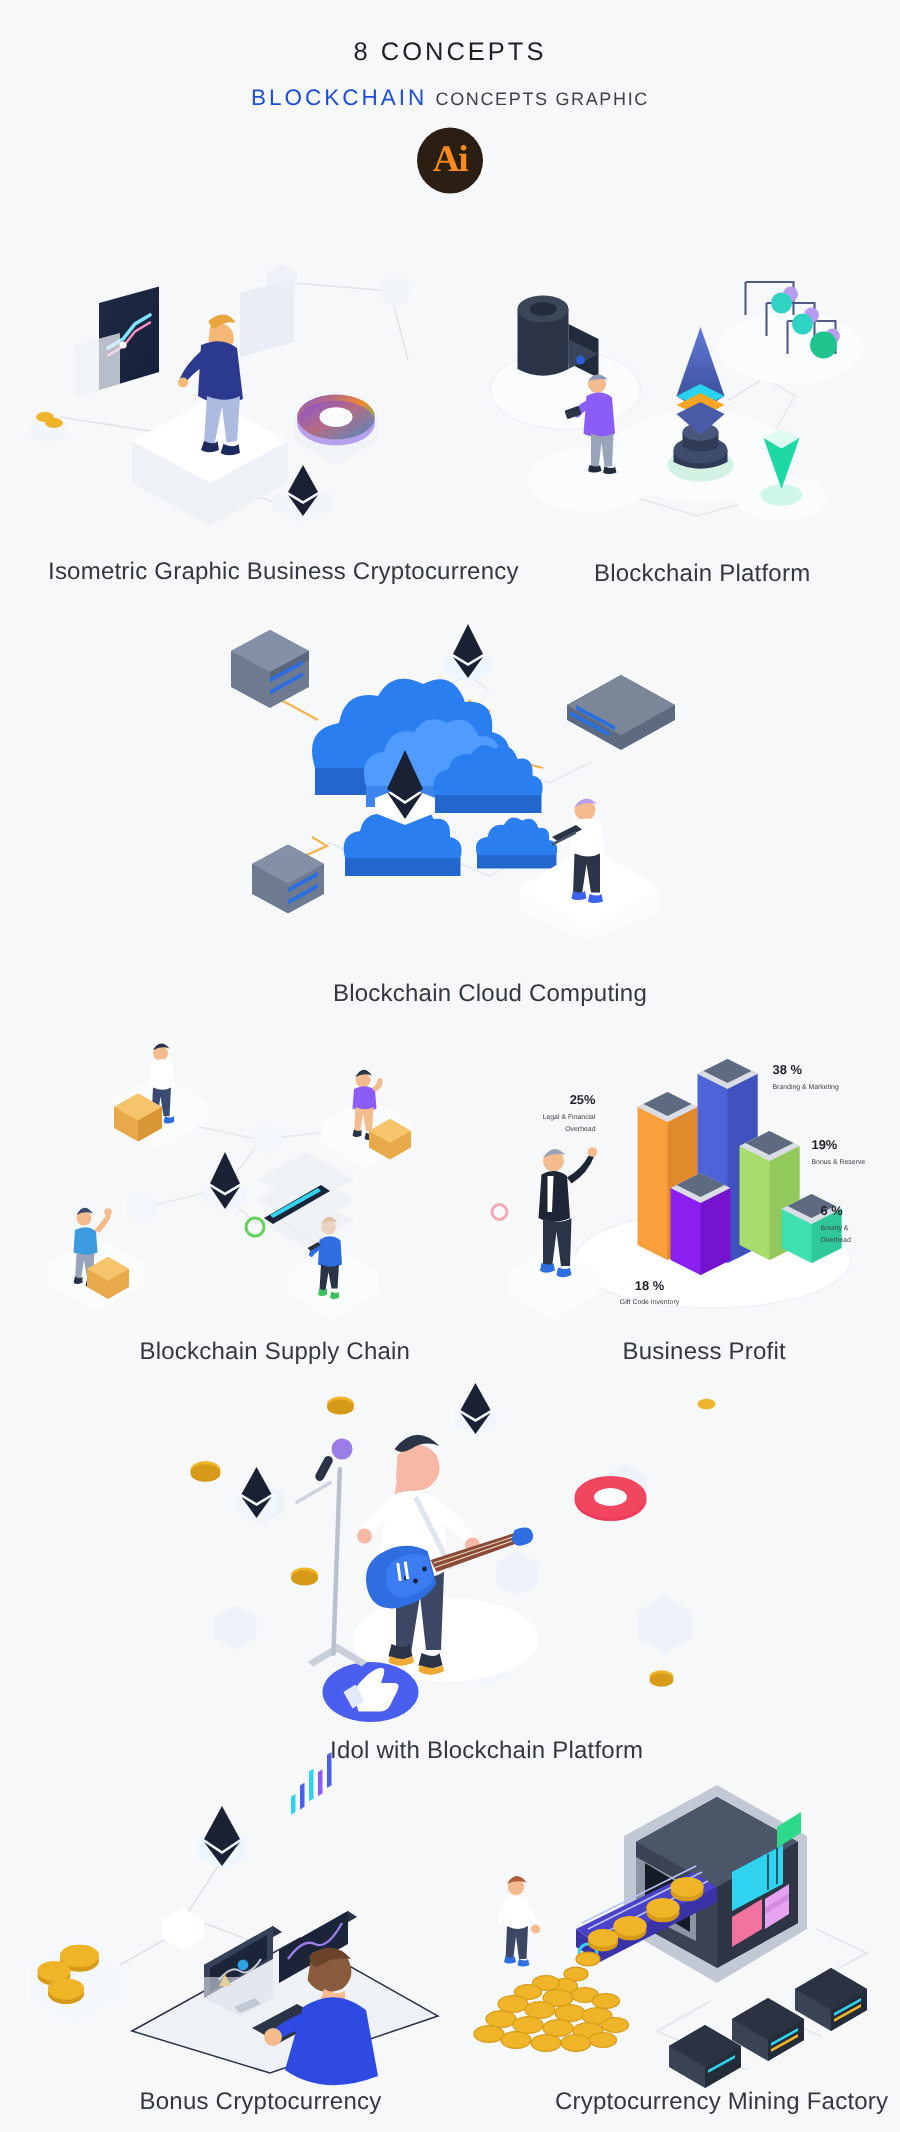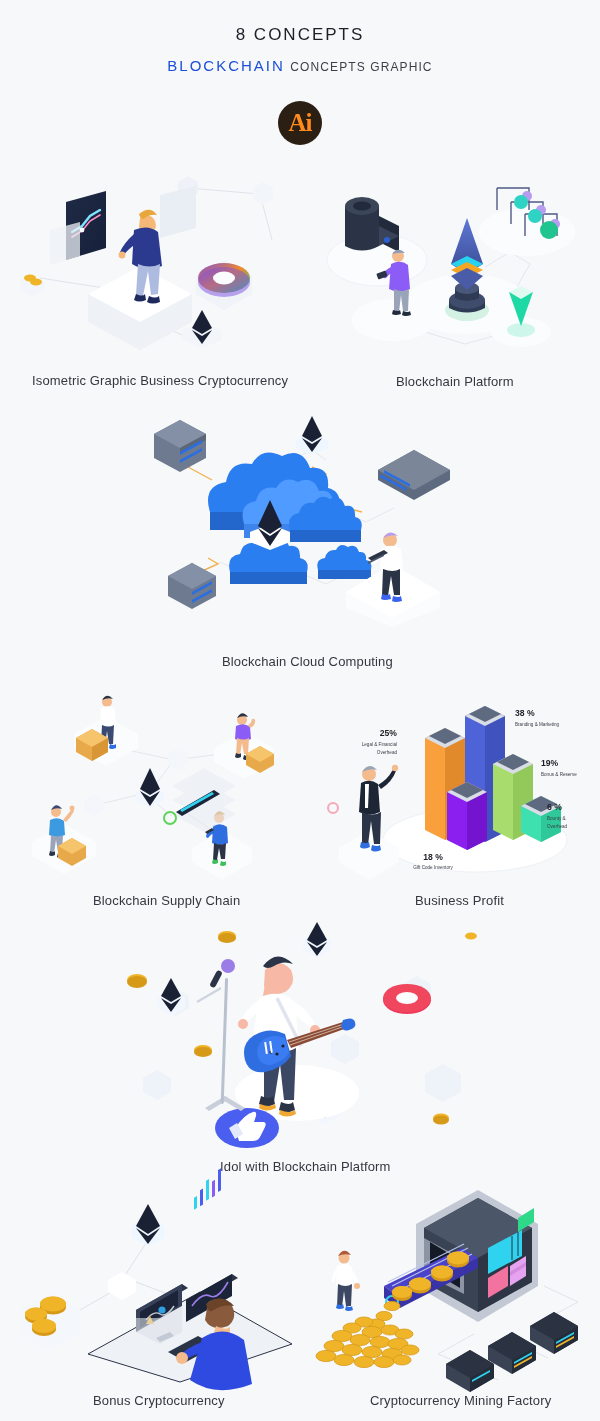--- a/index.html
+++ b/index.html
@@ -22,34 +22,34 @@
     color:#1d2027; line-height:1;
   }
   .title-sub {
     margin-top: 15px; font-size: 15px; letter-spacing: 1.3px; line-height:1;
   }
   .title-sub .brand { color:#1d4ed8; font-weight:400; letter-spacing:2.0px; }
   .title-sub .kind  { color:#3a3f4a; font-size:12px; letter-spacing:1.1px; }
 
   .ai-badge {
     width:44px; height:44px; border-radius:50%;
-    background:#2b1f14; margin: 28px auto 0;
+    background:#2b1f14; margin: 12px auto 0;
     display:flex; align-items:center; justify-content:center;
     position:relative;
   }
   .ai-badge .ai-text {
     color:#ff8a1c; font-size:25px; font-weight:700;
     font-family:"Liberation Serif", serif; letter-spacing:-1px;
     line-height:1; padding-bottom:2px;
   }
 
   
   .scene { position:absolute; }
   .caption {
-    position:absolute; font-size:13px; color:#33373f;
+    position:absolute; font-size:16px; color:#33373f;
     letter-spacing:0.15px; white-space:nowrap;
   }
 
   svg { display:block; overflow:visible; }
 
   
   .cl-pct { font-size:8.6px; font-weight:700; fill:#1d2027; font-family:"Liberation Sans", sans-serif; }
   .cl-desc{ font-size:4.6px; fill:#3c4049; font-family:"Liberation Sans", sans-serif; }
 </style>
 </head>

